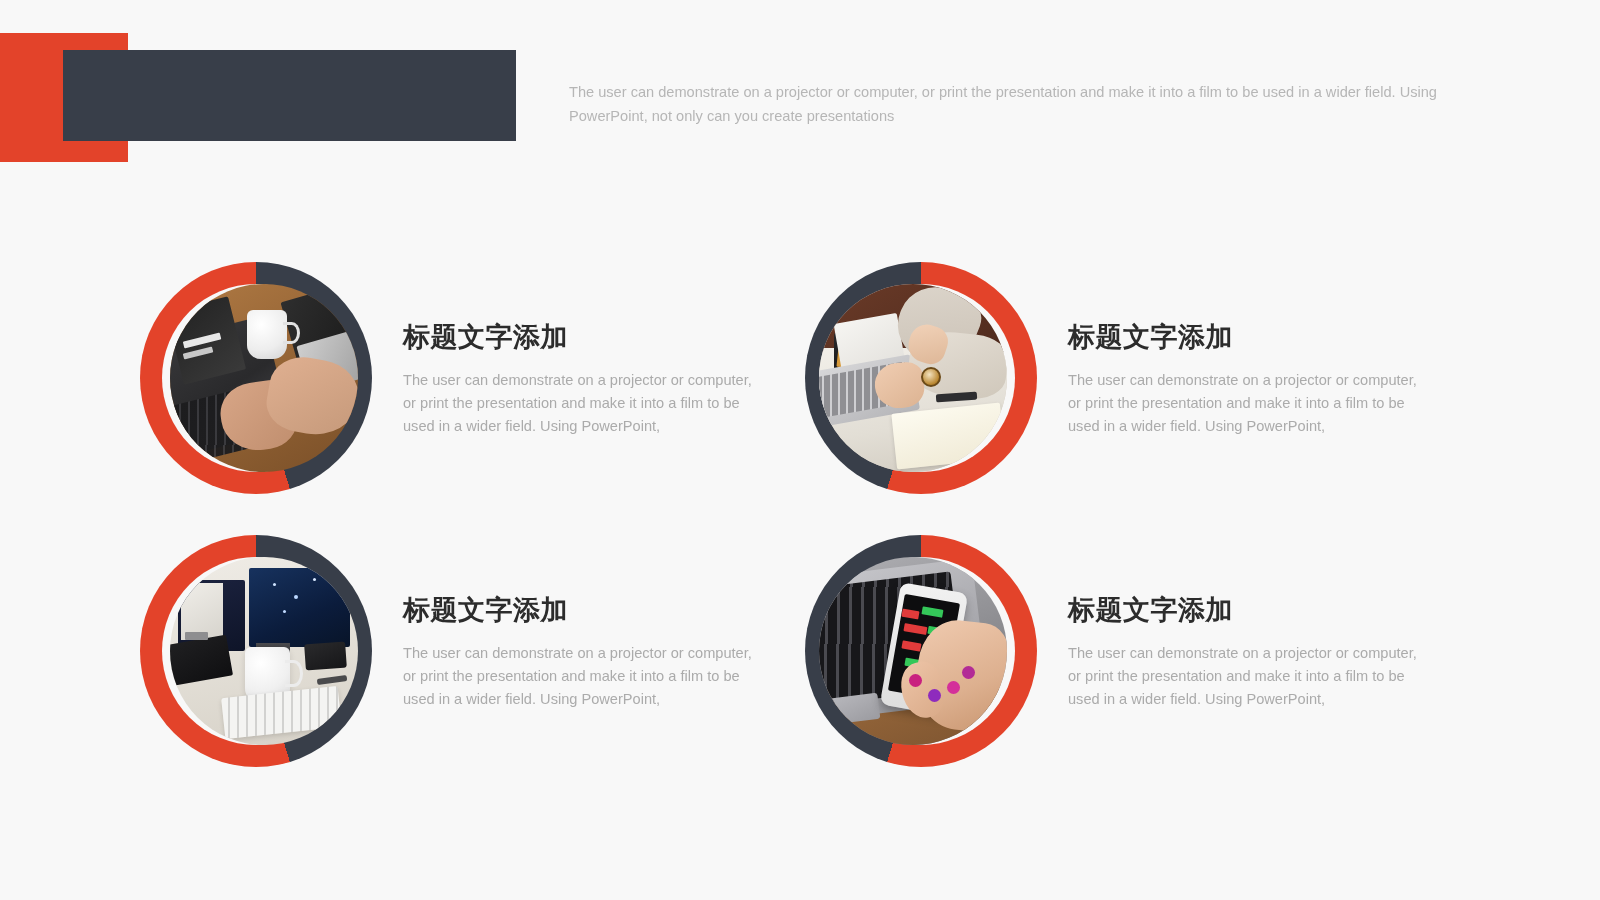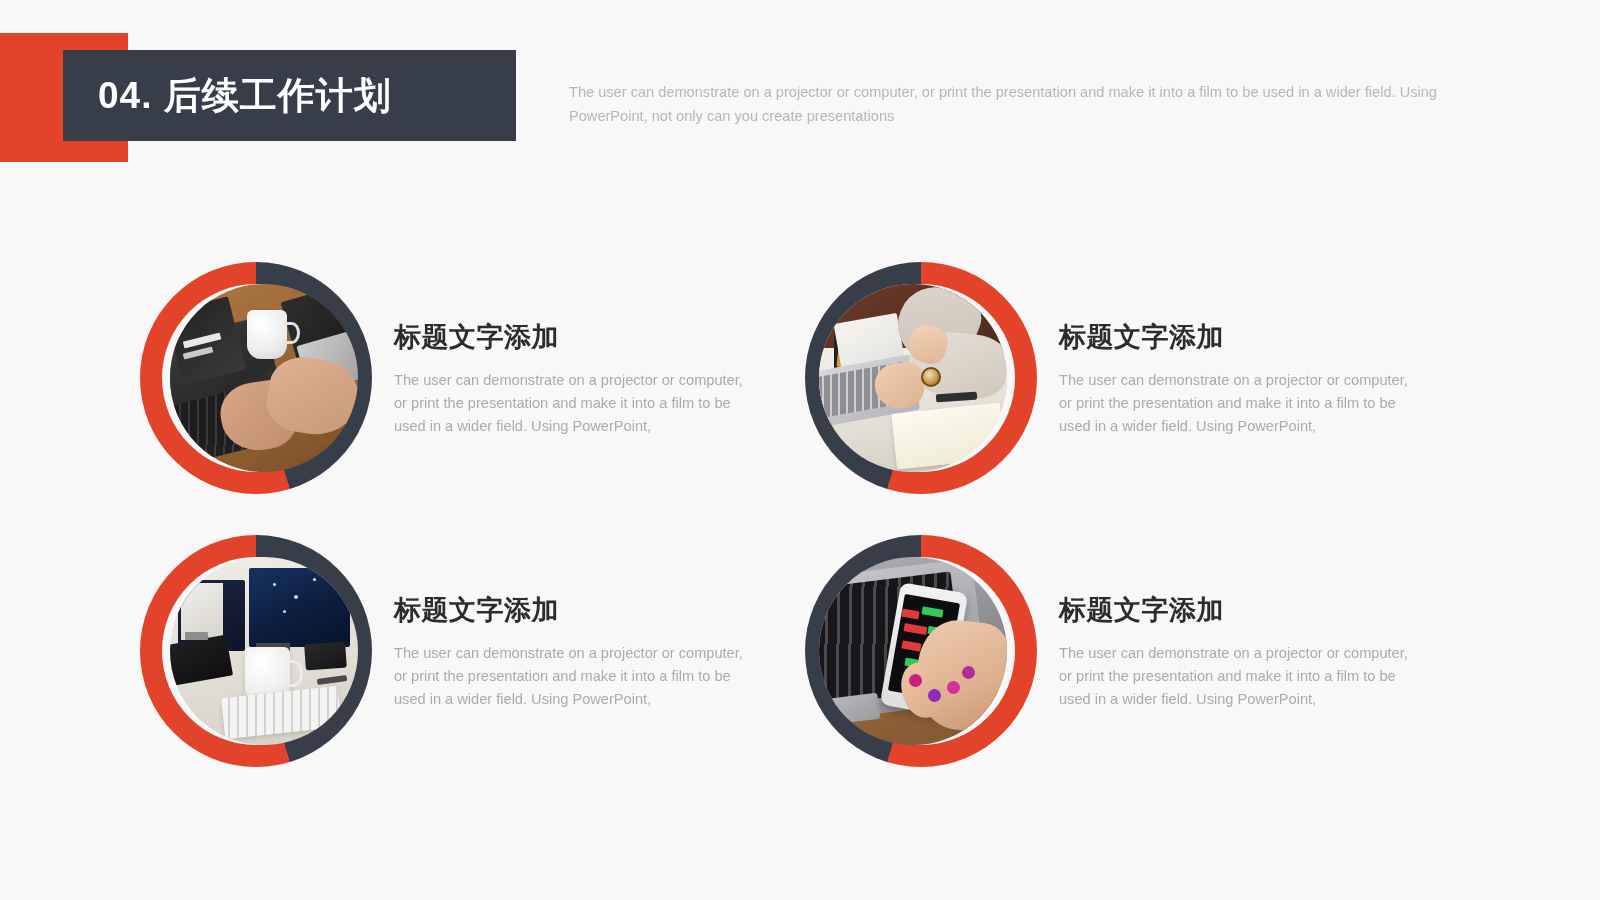--- a/index.html
+++ b/index.html
@@ -247,21 +247,21 @@
   .ph4 .p-thumb{ position:absolute; left:44%; top:56%; width:22%; height:30%;
                  background:linear-gradient(150deg,#eec5a8 0%,#d9aa88 100%);
                  border-radius:46% 40% 42% 50%; transform:rotate(-12deg); }
   .ph4 .p-nail { position:absolute; width:7%; height:7%; border-radius:50%; }
   .ph4 .n1 { left:48%; top:62%; background:#c9207f; }
   .ph4 .n2 { left:58%; top:70%; background:#8e2bbd; }
   .ph4 .n3 { left:68%; top:66%; background:#d4309a; }
   .ph4 .n4 { left:76%; top:58%; background:#b22b96; }
 
   
-  .txt { margin-left:22px; }
+  .txt { margin-left:31px; }
   .txt-title {
     color:#2C2C2C;
     font-size:27px;
     font-weight:bold;
     letter-spacing:.5px;
     margin-bottom:14px;
     white-space:nowrap;
   }
   .txt-body {
     color:#ABABAB;
@@ -270,21 +270,20 @@
     width:352px;
     font-weight:400;
   }
 </style>
 </head>
 <body>
 
 <div id="header">
   <div id="hdr-redblock"></div>
   <div id="hdr-darkblock"></div>
-  <div id="hdr-title">04. 后续工作计划</div>
   <div id="hdr-desc">The user can demonstrate on a projector or computer, or print the presentation and make it into a film to be used in a wider field. Using PowerPoint, not only can you create presentations</div>
 </div>
 
 <div id="grid">
 
   <div class="cell" id="cell-1">
     <div class="circle-wrap">
       <div class="ring ring-a"></div>
       <div class="ring-hole"></div>
       <div class="photo off-right">

